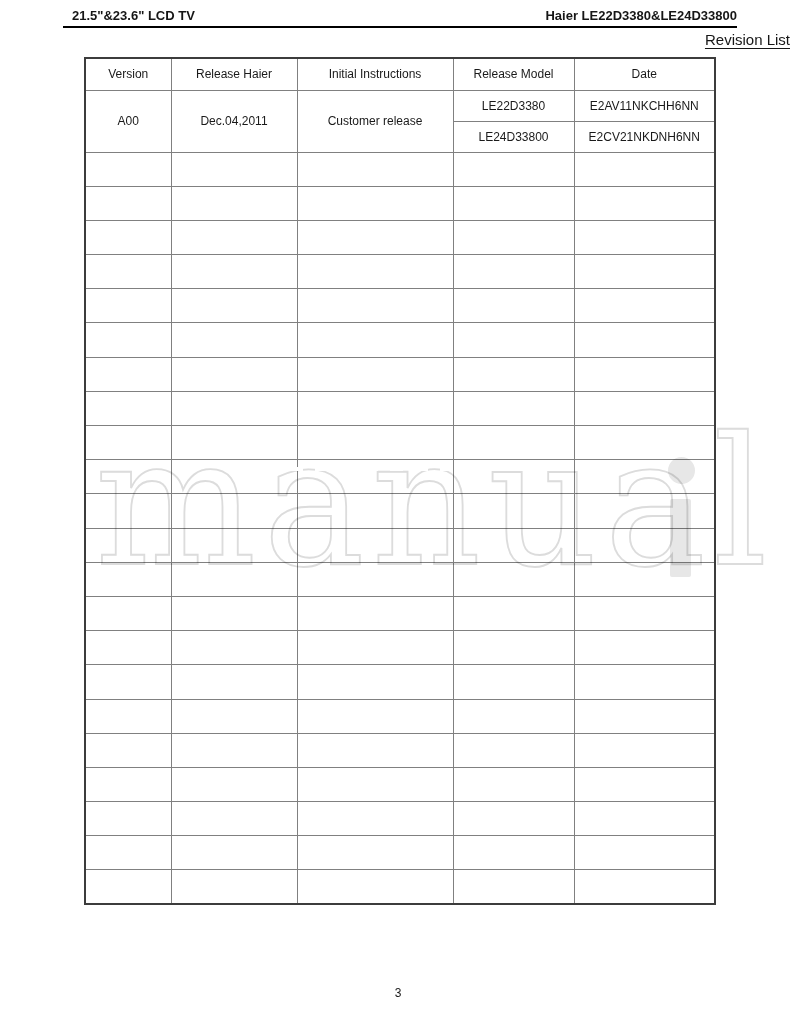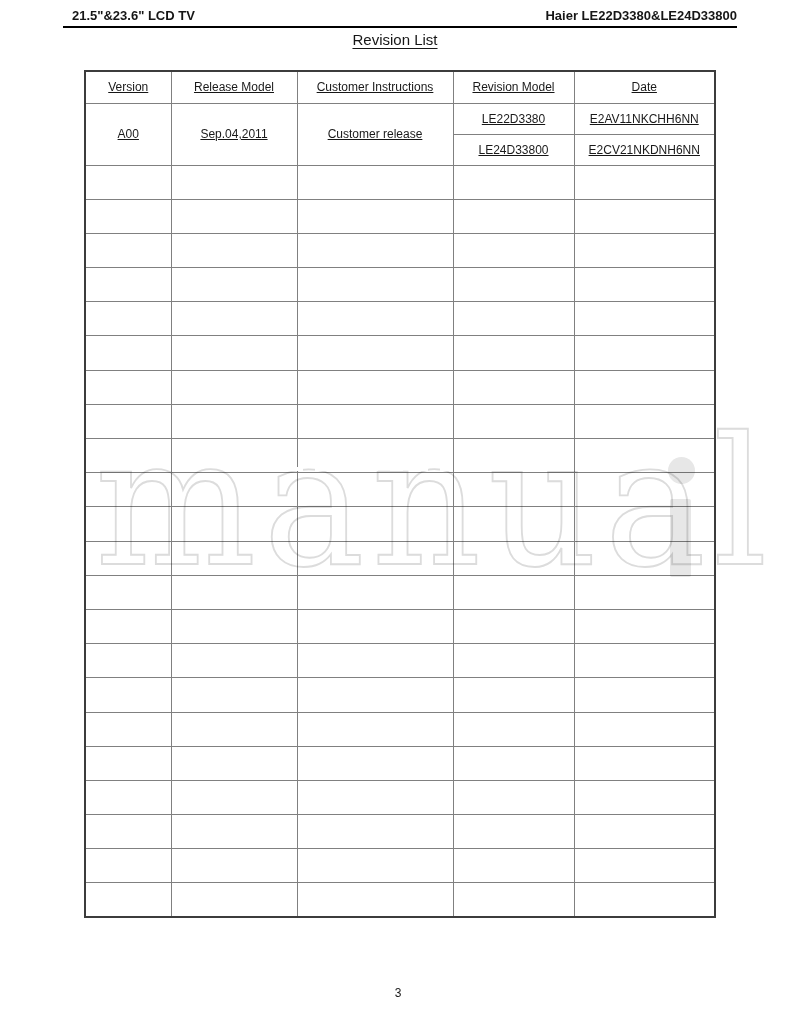--- a/index.html
+++ b/index.html
@@ -32,40 +32,39 @@
     width: 674px;
     top: 26px;
     height: 0;
     border-top: 2px solid #000000;
   }
   .doc-title {
     position: absolute;
     left: 0;
     width: 790px;
     top: 31px;
-    text-align: center;
+    text-align: right;
     font-size: 15px;
     font-weight: 400;
   }
   .doc-title span {
     text-decoration: underline;
     text-underline-offset: 3px;
   }
 
   
   table.revision-table {
     position: absolute;
     left: 84px;
-    top: 70px;
+    top: 57px;
     width: 630px;
     border-collapse: collapse;
     table-layout: fixed;
     background: transparent;
     z-index: 1;
-    text-decoration: underline;
   }
   table.revision-table th,
   table.revision-table td {
     border: 1px solid #808080;
     text-align: center;
     vertical-align: middle;
     font-weight: 400;
     font-size: 12px;
     color: #1a1a1a;
     overflow: hidden;
@@ -167,30 +166,30 @@
     <colgroup>
       <col class="col-version">
       <col class="col-date">
       <col class="col-instr">
       <col class="col-customer">
       <col class="col-model">
     </colgroup>
     <thead>
       <tr class="header-row">
         <th>Version</th>
+        <th>Release Haier</th>
+        <th>Initial Instructions</th>
         <th>Release Model</th>
-        <th>Customer Instructions</th>
-        <th>Revision Model</th>
         <th>Date</th>
       </tr>
     </thead>
     <tbody>
       <tr class="data-subrow">
         <td rowspan="2">A00</td>
-        <td rowspan="2">Sep.04,2011</td>
+        <td rowspan="2">Dec.04,2011</td>
         <td rowspan="2">Customer release</td>
         <td>LE22D3380</td>
         <td>E2AV11NKCHH6NN</td>
       </tr>
       <tr class="data-subrow">
         <td>LE24D33800</td>
         <td>E2CV21NKDNH6NN</td>
       </tr>
 
     <tr class="empty-row">

